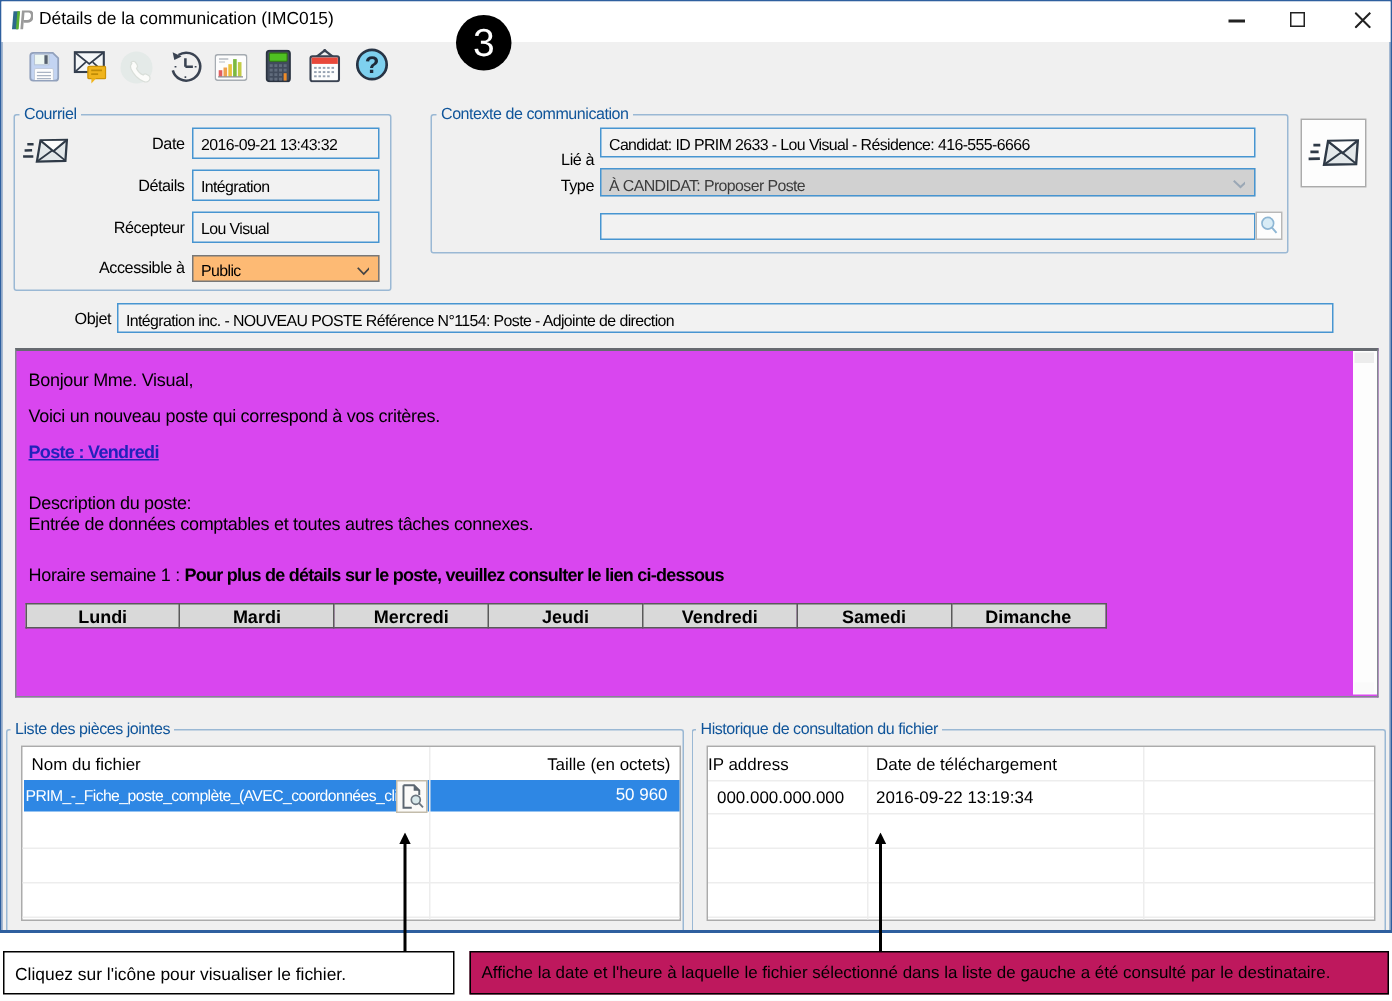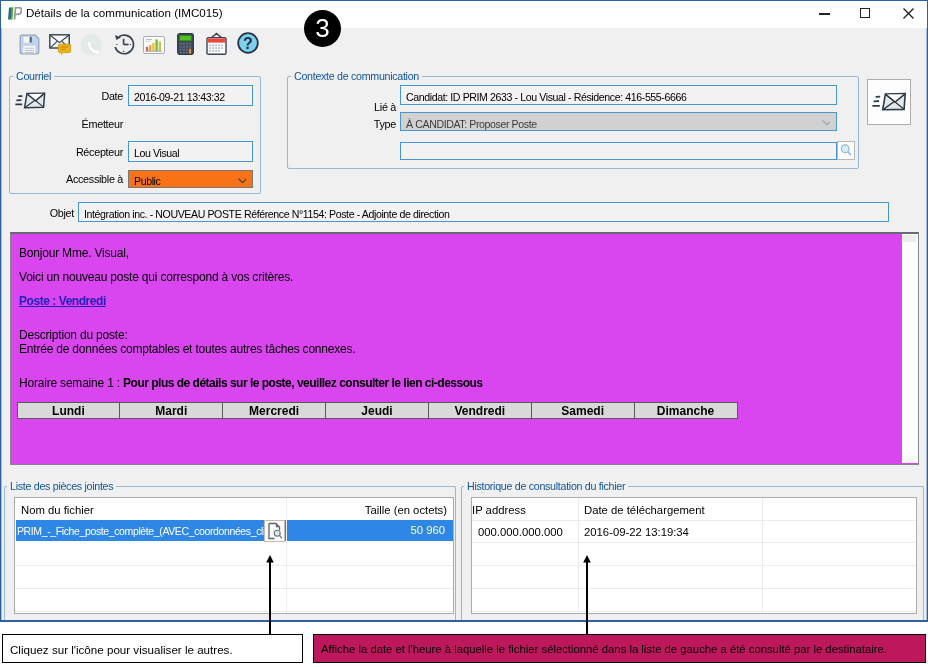--- a/index.html
+++ b/index.html
@@ -138,25 +138,26 @@
     <polygon points="12.6,2 28.9,1.8 20.6,8.6" fill="#fdfdfd"></polygon>
     <path d="M12 1.7 L20.6 8.8 L29.4 1.4" fill="none" stroke="#2f3a47" stroke-width="1.4"></path>
     <g stroke="#2f3a47" stroke-width="1.7">
       <line x1="3.2" y1="4.2" x2="7.4" y2="4.1"></line>
       <line x1="1.4" y1="8.3" x2="6.4" y2="8.2"></line>
       <line x1="0.4" y1="12.4" x2="7.2" y2="12.3"></line>
     </g>
   </svg>
   <div class="lbl" style="left:20px;top:89px;width:102px;">Date</div>
   <div class="fld" style="left:127px;top:84px;width:125px;height:21px;">2016-09-21 13:43:32</div>
-  <div class="lbl" style="left:20px;top:117px;width:102px;">Émetteur</div>
+  <div class="lbl" style="left:20px;top:117px;width:102px;">Détails</div>
+  <div class="fld" style="left:127px;top:112px;width:125px;height:21px;">Intégration</div>
   <div class="lbl" style="left:20px;top:145px;width:102px;">Récepteur</div>
   <div class="fld" style="left:127px;top:140px;width:125px;height:21px;">Lou Visual</div>
   <div class="lbl" style="left:10px;top:172px;width:112px;">Accessible à</div>
-  <div class="ddn" style="left:127px;top:168.5px;width:125px;height:18px;background:#f97316;color:#000;border-color:#787878;">Public
+  <div class="ddn" style="left:127px;top:168.5px;width:125px;height:18px;background:#fdba74;color:#000;border-color:#787878;">Public
     <svg class="chev" width="9" height="6">
           <path d="M0.5 0.5 L4.5 4.7 L8.5 0.5" stroke="#444" stroke-width="1.2" fill="none"></path>
         </svg>
   </div>
 
   <div class="gbox" style="left:286px;top:75px;width:572px;height:93px;">
     <div class="glabel">Contexte de communication</div>
   </div>
   <div class="lbl" style="left:330px;top:100px;width:65px;">Lié à</div>
   <div class="fld" style="left:399px;top:84px;width:437px;height:20px;">Candidat: ID PRIM 2633 - Lou Visual - Résidence: 416-555-6666</div>
@@ -263,15 +264,15 @@
 
  <div style="position:absolute;left:269.3px;top:560px;width:1.7px;height:74px;background:#000;"></div>
  <svg style="position:absolute;left:266px;top:555px;" width="8" height="8">
       <path d="M4 0 L7.8 7.6 L0.2 7.6 Z" fill="#000"></path>
     </svg>
  <div style="position:absolute;left:586.2px;top:560px;width:1.7px;height:74px;background:#000;"></div>
  <svg style="position:absolute;left:583px;top:555px;" width="8" height="8">
       <path d="M4 0 L7.8 7.6 L0.2 7.6 Z" fill="#000"></path>
     </svg>
 
- <div style="position:absolute;left:2px;top:634px;width:301px;height:29px;background:#fff;border:1.4px solid #000;font-size:11.6px;padding:8px 0 0 7px;">Cliquez sur l'icône pour visualiser le autres.</div>
+ <div style="position:absolute;left:2px;top:634px;width:301px;height:29px;background:#fff;border:1.4px solid #000;font-size:11.6px;padding:8px 0 0 7px;">Cliquez sur l'icône pour visualiser le fichier.</div>
  <div style="position:absolute;left:313px;top:634px;width:613px;height:29px;background:#be185d;border:1.4px solid #000;font-size:11.3px;padding:8px 0 0 7px;">Affiche la date et l'heure à laquelle le fichier sélectionné dans la liste de gauche a été consulté par le destinataire.</div>
 </div>
 
 </body></html>

